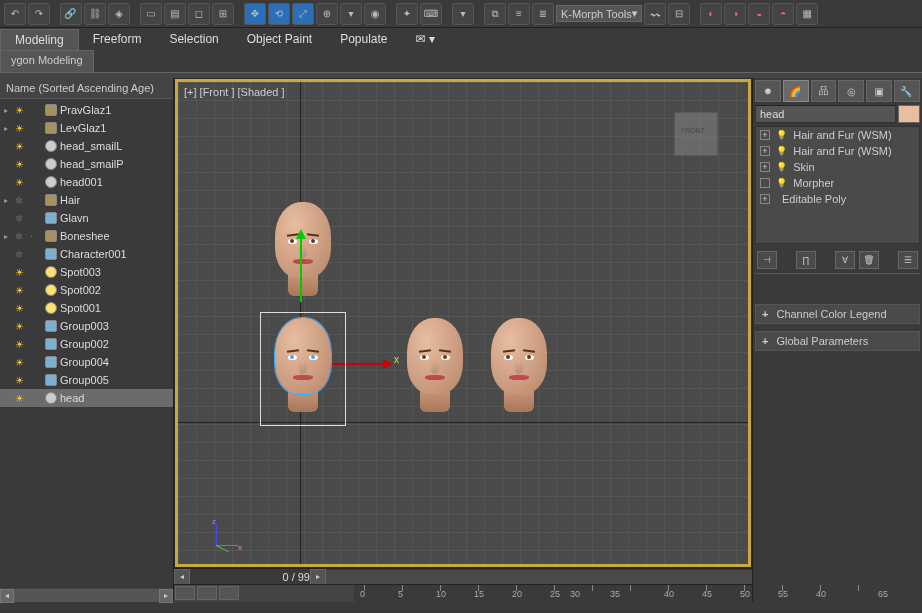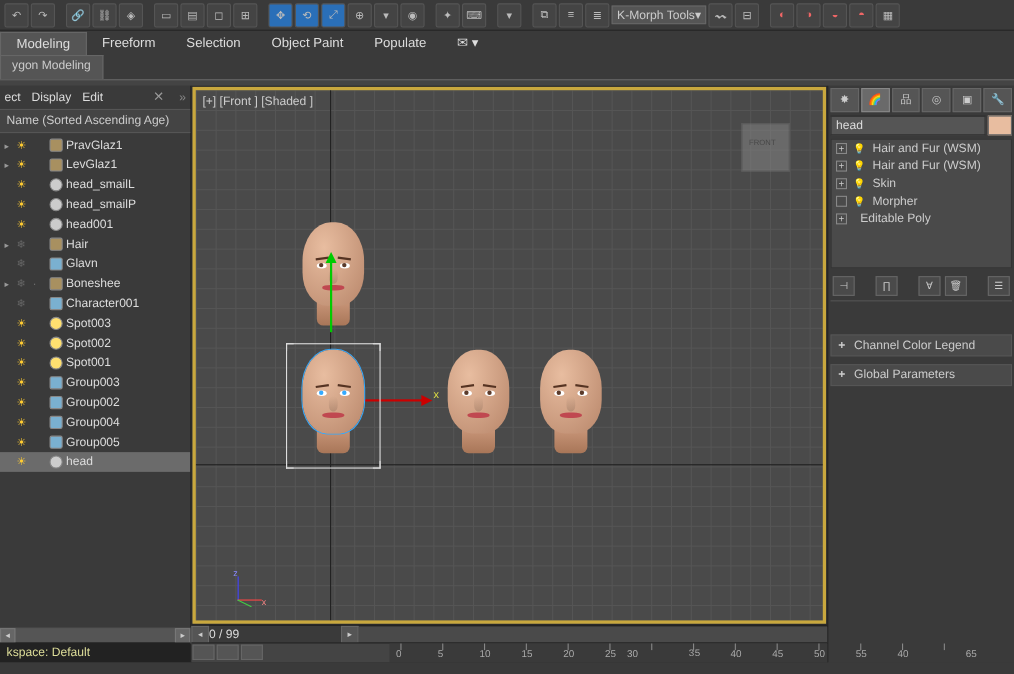--- a/index.html
+++ b/index.html
@@ -59,21 +59,21 @@
 .gizmo-y::after{content:"";position:absolute;top:-8px;left:-4px;border:5px solid transparent;border-bottom:10px solid #0c0}
 .gizmo-x{position:absolute;height:2px;background:#c00}
 .gizmo-x::after{content:"";position:absolute;right:-8px;top:-4px;border:5px solid transparent;border-left:10px solid #c00}
 .axis-tripod{position:absolute;bottom:10px;left:30px;width:40px;height:40px}
 .axis-tripod .z{position:absolute;bottom:8px;left:8px;width:1px;height:22px;background:#44f}
 .axis-tripod .x{position:absolute;bottom:8px;left:8px;width:22px;height:1px;background:#f44}
 .axis-tripod .y{position:absolute;bottom:8px;left:8px;width:14px;height:1px;background:#4c4;transform:rotate(26deg);transform-origin:left}
 .timeline-row{height:16px;background:#3a3a3a;display:flex;align-items:center;border-top:1px solid #222}
 .tl-btn{width:16px;height:16px;background:#555;border:1px solid #666;display:flex;align-items:center;justify-content:center;font-size:8px}
 .tl-track{flex:1;background:#4a4a4a;height:14px;position:relative}
-.tl-counter{width:120px;text-align:left;color:#ddd;font-size:11px}
+.tl-counter{width:120px;text-align:right;color:#ddd;font-size:11px}
 .ruler{height:18px;background:#444;display:flex;position:relative;border-top:1px solid #222}
 .ruler-head{width:180px;display:flex;gap:2px;padding:1px}
 .ruler-head div{width:20px;height:14px;background:#555;border:1px solid #666}
 .ruler-ticks{flex:1;position:relative;background:#3a3a3a}
 .tick{position:absolute;top:0;width:1px;height:6px;background:#888}
 .tick-lbl{position:absolute;top:4px;font-size:9px;color:#aaa}
 .right-panel{width:170px;background:#3a3a3a;border-left:1px solid #222;padding:2px;display:flex;flex-direction:column;gap:3px}
 .rp-tabs{display:flex;gap:2px;height:22px}
 .rp-tab{flex:1;background:#555;border:1px solid #666;display:flex;align-items:center;justify-content:center;font-size:10px}
 .rp-tab.active{background:#6a6a6a;border-color:#888}
@@ -146,27 +146,20 @@
   <span class="menu-item">Populate</span>
   <span class="menu-item">✉ ▾</span>
 </div>
 <div class="ribbon-tab">ygon Modeling</div>
 <div class="ribbon-body"></div>
 
 
 <div class="main">
 
   <div class="left-panel">
-    <div class="lp-tabs">
-      <span class="lp-tab">ect</span>
-      <span class="lp-tab">Display</span>
-      <span class="lp-tab">Edit</span>
-      <span class="lp-close">×</span>
-      <span style="color:#888">»</span>
-    </div>
     <div class="lp-header">Name (Sorted Ascending Age)</div>
     <div class="scene-tree" id="scene-tree">
         <div class="tree-row">
           <span class="tri">▸</span>
           <span class="bulb" style="color:#ffcc33">☀</span>
           <span class="freeze"></span>
           <span class="obj-icon bone"></span>
           <span class="obj-name">PravGlaz1</span>
         </div>
         <div class="tree-row">
@@ -280,21 +273,20 @@
           <span class="freeze"></span>
           <span class="obj-icon geo"></span>
           <span class="obj-name">head</span>
         </div>
       </div>
     <div class="lp-scroll">
       <div class="lp-scroll-btn">◂</div>
       <div class="lp-scroll-track"></div>
       <div class="lp-scroll-btn">▸</div>
     </div>
-    <div class="workspace-lbl">kspace: Default</div>
   </div>
 
   <div class="viewport-area">
     <div class="viewport">
       <div class="vp-label">[+] [Front ] [Shaded ]</div>
       <div class="vp-cube"></div>
 
       <div style="position:absolute;left:0;right:0;top:340px;height:1px;background:#222"></div>
       <div style="position:absolute;top:0;bottom:0;left:122px;width:1px;background:#222"></div>
 
@@ -385,21 +377,21 @@
           <div class="tick-lbl" style="left: 82px;">10</div>
           <div class="tick" style="left: 124px;"></div>
           <div class="tick-lbl" style="left: 120px;">15</div>
           <div class="tick" style="left: 162px;"></div>
           <div class="tick-lbl" style="left: 158px;">20</div>
           <div class="tick" style="left: 200px;"></div>
           <div class="tick-lbl" style="left: 196px;">25</div>
           <div class="tick" style="left: 238px;"></div>
           <div class="tick-lbl" style="left: 216px;">30</div>
           <div class="tick" style="left: 276px;"></div>
-          <div class="tick-lbl" style="left: 272px; font-family: Liberation Mono, monospace;">35</div>
+          <div class="tick-lbl" style="left: 256px;">35</div>
           <div class="tick" style="left: 314px;"></div>
           <div class="tick-lbl" style="left: 310px;">40</div>
           <div class="tick" style="left: 352px;"></div>
           <div class="tick-lbl" style="left: 348px;">45</div>
           <div class="tick" style="left: 390px;"></div>
           <div class="tick-lbl" style="left: 386px;">50</div>
           <div class="tick" style="left: 428px;"></div>
           <div class="tick-lbl" style="left: 424px;">55</div>
           <div class="tick" style="left: 466px;"></div>
           <div class="tick-lbl" style="left: 462px;">40</div>

